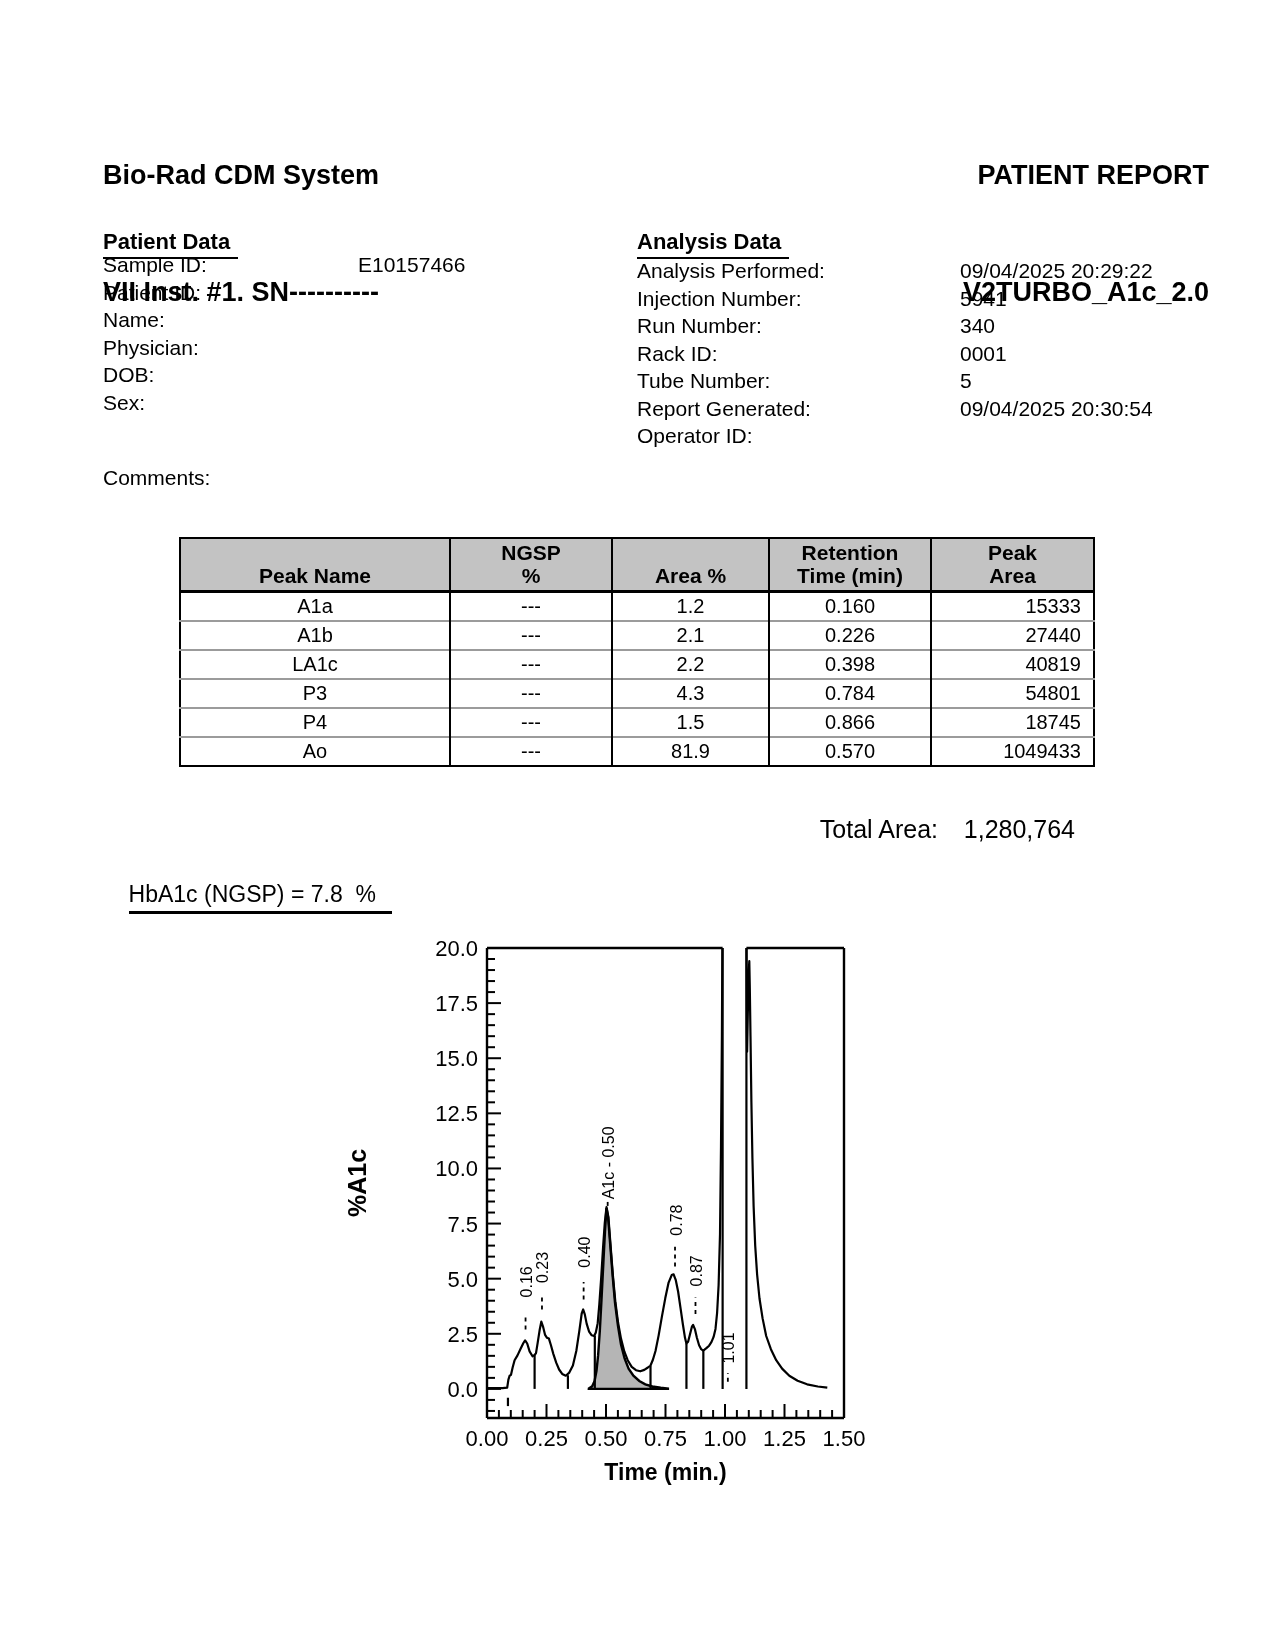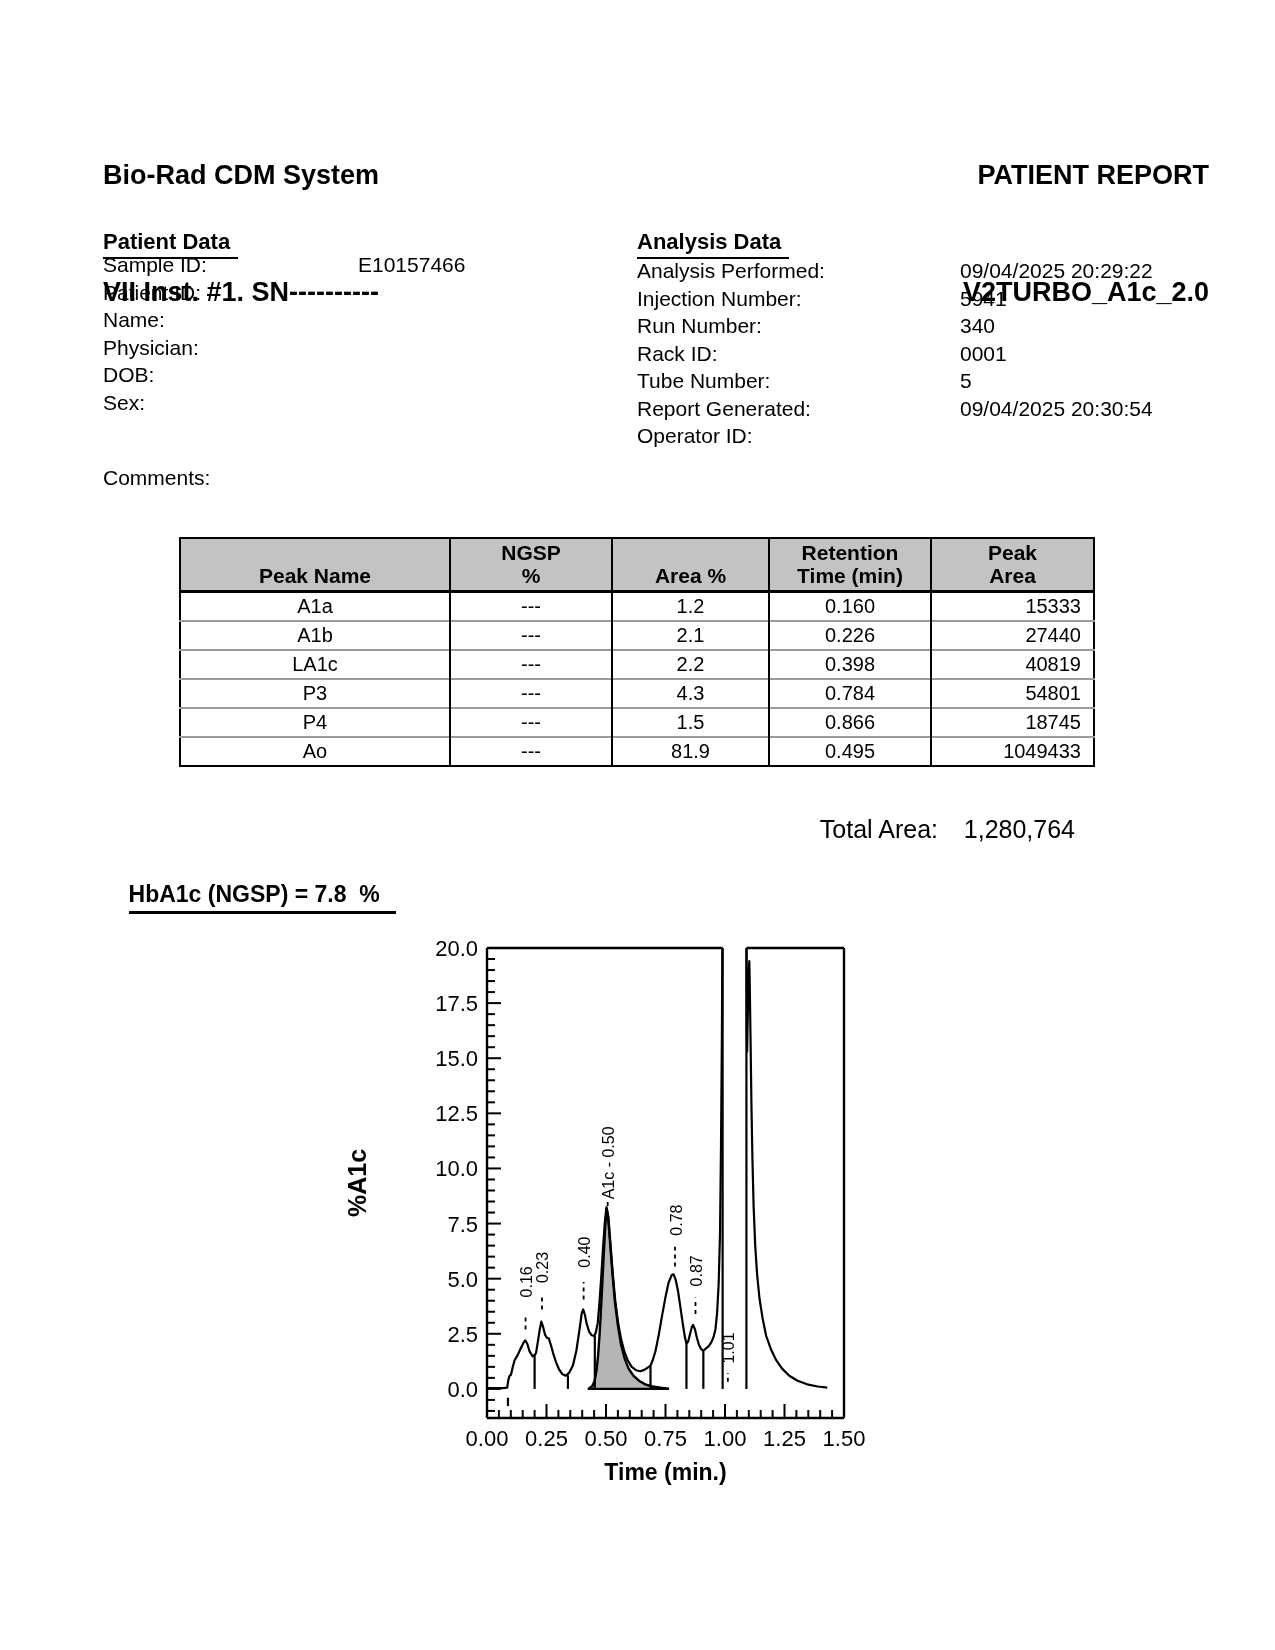--- a/index.html
+++ b/index.html
@@ -37,21 +37,21 @@
     border-left:2px solid #000;border-top:2px solid #9b9b9b;
     height:27px;padding:0;text-align:center;
   }
   #peak-table tbody tr:first-child td{border-top:none;}
   #peak-table th:first-child, #peak-table td:first-child{border-left:none;}
   #peak-table .col-right{text-align:right;padding-right:12px;}
   #peak-table th.col-right{text-align:center;padding-right:0;}
   
   .total{font-size:25px;text-align:right;}
   
-  .result{font-size:23px;font-weight:bold;white-space:pre;}
+  .result{font-size:23px;font-weight:normal;white-space:pre;}
   .result span{border-bottom:3px solid #000;padding:0 16px 3px 0;display:inline-block;}
   
   #chart-wrap{position:absolute;left:340px;top:880px;width:560px;height:630px;}
   #chromatogram{width:560px;height:630px;display:block;}
   #chromatogram text{font-family:"Liberation Sans","DejaVu Sans",sans-serif;fill:#000;}
 </style>
 </head>
 <body>
 
 <div class="page">
@@ -195,21 +195,21 @@
           <td>P4</td>
           <td>---</td>
           <td>1.5</td>
           <td>0.866</td>
           <td class="col-right">18745</td>
         </tr>
         <tr>
           <td>Ao</td>
           <td>---</td>
           <td>81.9</td>
-          <td>0.495</td>
+          <td>0.570</td>
           <td class="col-right">1049433</td>
         </tr>
       </tbody>
   </table>
 
   <div class="abs total" style="left:640px;top:815px;width:298px;">Total Area:</div>
   <div class="abs total" style="left:940px;top:815px;width:135px;">1,280,764</div>
 
   <div class="abs result" style="left:103px;top:854px;">
     <span>HbA1c (NGSP) = 7.8  %</span>

